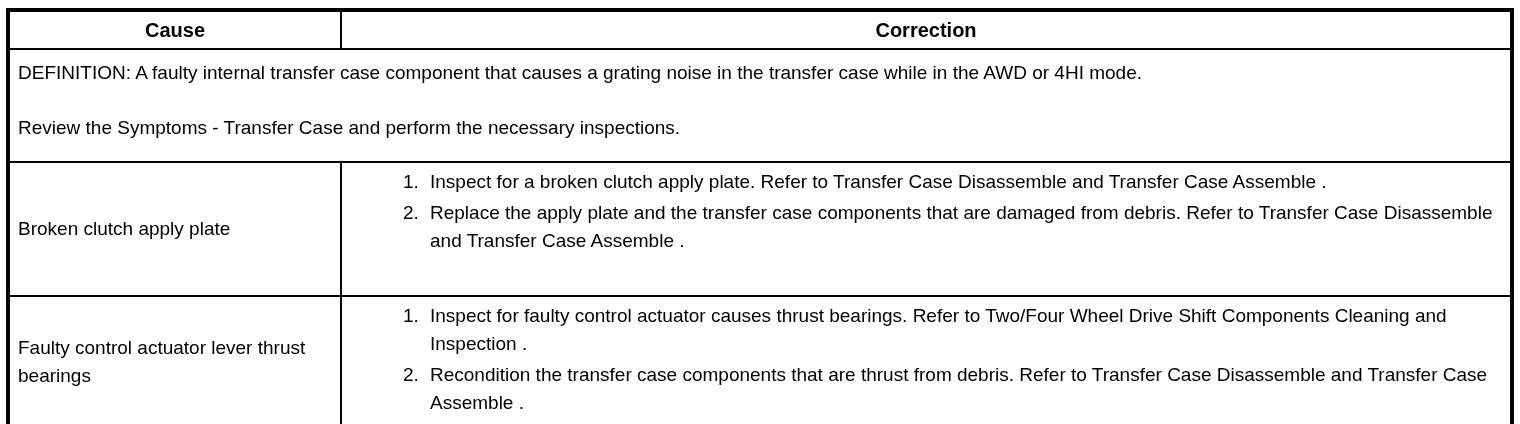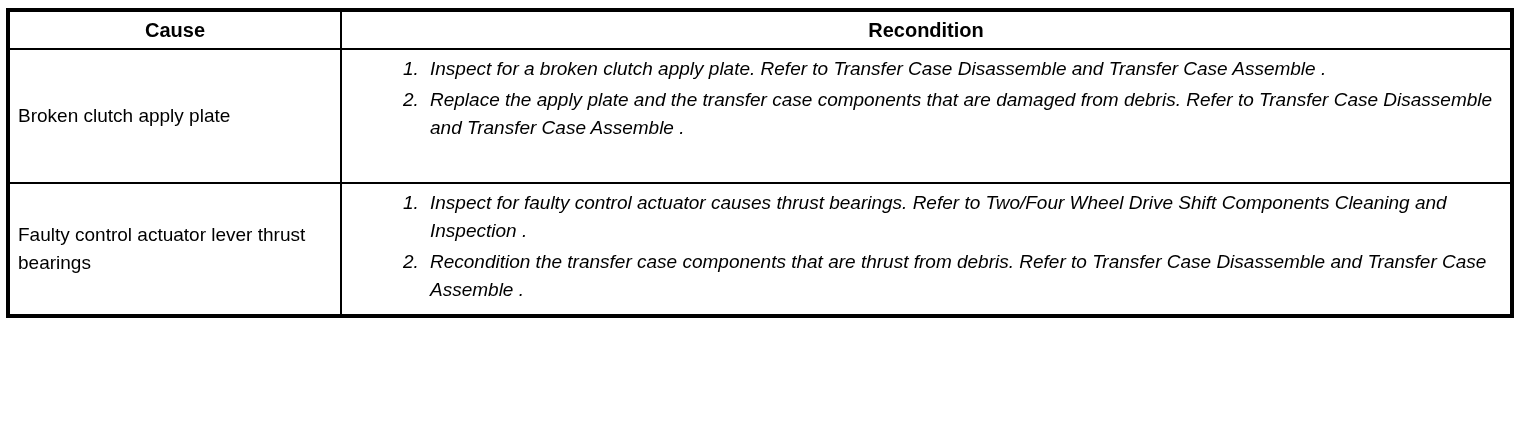--- a/index.html
+++ b/index.html
@@ -61,42 +61,47 @@
   }
   td.corr-cell {
     vertical-align: top;
     padding: 5px 10px 5px 0;
   }
   tr.body-row-1 { height: 134px; }
   tr.body-row-2 { height: 133px; }
   ol.corr-list {
     margin: 0;
     padding-left: 82px;
-    font-style: italic;
   }
   ol.corr-list li {
     margin: 0 0 3px 0;
     padding-left: 6px;
   }
 </style>
 </head>
 <body>
 
 <div class="page">
   <table class="diag">
     <colgroup>
       <col style="width:333px">
       <col>
     </colgroup>
     <tbody>
       <tr>
         <th class="hdr">Cause</th>
-        <th class="hdr">Recondition</th>
+        <th class="hdr">Correction</th>
       </tr>
 
+      <tr>
+        <td class="def-cell" colspan="2">
+          <p>DEFINITION: A faulty internal transfer case component that causes a grating noise in the transfer case while in the AWD or 4HI mode.</p>
+          <p class="second">Review the Symptoms - Transfer Case and perform the necessary inspections.</p>
+        </td>
+      </tr>
 
       <tr class="body-row-1">
         <td class="cause-cell">Broken clutch apply plate</td>
         <td class="corr-cell">
           <ol class="corr-list">
             <li>Inspect for a broken clutch apply plate. Refer to Transfer Case Disassemble and Transfer Case Assemble .</li>
             <li>Replace the apply plate and the transfer case components that are damaged from debris. Refer to Transfer Case Disassemble and Transfer Case Assemble .</li>
           </ol>
         </td>
       </tr>

